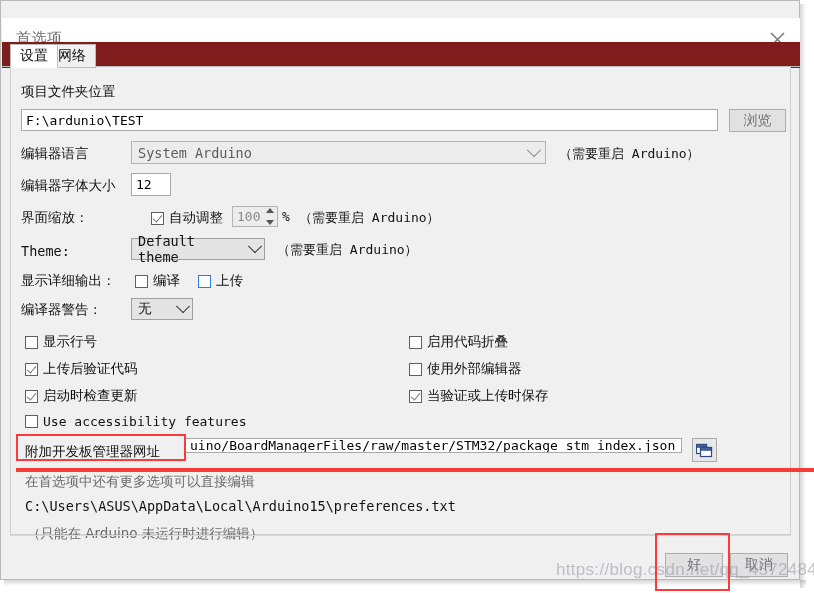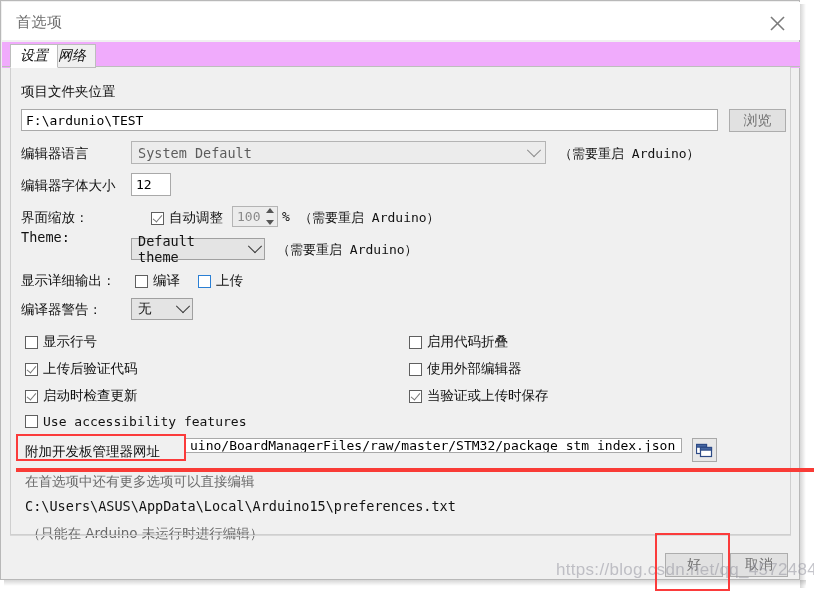--- a/index.html
+++ b/index.html
@@ -22,43 +22,42 @@
     position:absolute;left:800px;top:4px;width:6px;height:584px;
     background:linear-gradient(to right,rgba(0,0,0,0.16),rgba(0,0,0,0));
   }
   .shadow-b{
     position:absolute;left:4px;top:580px;width:802px;height:6px;
     background:linear-gradient(to bottom,rgba(0,0,0,0.16),rgba(0,0,0,0));
   }
 
   
   .titlebar{
-    position:absolute;left:1px;top:1px;width:798px;height:38px;
+    position:absolute;left:1px;top:17px;width:798px;height:38px;
     background:#ffffff;
     box-sizing:border-box;
     padding-left:38px;
   }
   .title-text{
     position:absolute;left:14px;top:11px;
     font-size:15px;color:#6f6f6f;
     font-family:"DejaVu Sans","Liberation Sans",sans-serif;
     letter-spacing:.5px;
   }
   .close-btn{
     position:absolute;right:8px;top:8px;width:30px;height:26px;
     display:flex;align-items:center;justify-content:center;
     cursor:default;
   }
   .close-btn svg{display:block;}
 
   
   .tabstrip{
     position:absolute;left:1px;top:41px;width:798px;height:26px;
-    background:#f0abfc;
-    font-style:italic;
+    background:#7f1d1d;
   }
   .tab{
     position:absolute;top:2px;height:24px;
     box-sizing:border-box;
     display:flex;align-items:center;justify-content:center;
     font-size:14px;font-family:"DejaVu Sans","Liberation Sans",sans-serif;
     color:#111;
     padding:0 9px;
   }
   .tab.active{
@@ -248,21 +247,21 @@
     </div>
 
     <div class="btn" style="position:absolute;left:718px;top:42px;width:57px;height:23px;">
       <span>浏览</span>
     </div>
 
     <div class="row" style="left:10px;top:78px;">
       <span class="lbl">编辑器语言</span>
     </div>
     <div class="combo-disabled" style="position:absolute;left:120px;top:74px;width:415px;height:23px;">
-      <span>System Default</span>
+      <span>System Arduino</span>
       <span class="caret" style="border-color:#8d8d8d;"></span>
     </div>
     <div class="row" style="left:548px;top:78px;">
       <span class="lbl mono" style="font-size:13px;">（需要重启 Arduino）</span>
     </div>
 
     <div class="row" style="left:10px;top:110px;">
       <span class="lbl">编辑器字体大小</span>
     </div>
     <div class="textfield" style="position:absolute;left:120px;top:106px;width:40px;height:23px;">
@@ -283,21 +282,21 @@
           <i class="dn"></i>
       </span>
     </div>
     <div class="row" style="left:271px;top:142px;">
       <span class="lbl mono" style="font-size:13px;">%</span>
     </div>
     <div class="row" style="left:288px;top:142px;">
       <span class="lbl mono" style="font-size:13px;">（需要重启 Arduino）</span>
     </div>
 
-    <div class="row" style="left:10px;top:162px;">
+    <div class="row" style="left:10px;top:176px;">
       <span class="lbl mono">Theme:</span>
     </div>
     <div class="combo" style="position:absolute;left:120px;top:171px;width:134px;height:22px;">
       <span>Default theme</span>
       <span class="caret"></span>
     </div>
     <div class="row" style="left:266px;top:174px;">
       <span class="lbl mono" style="font-size:13px;">（需要重启 Arduino）</span>
     </div>
 

